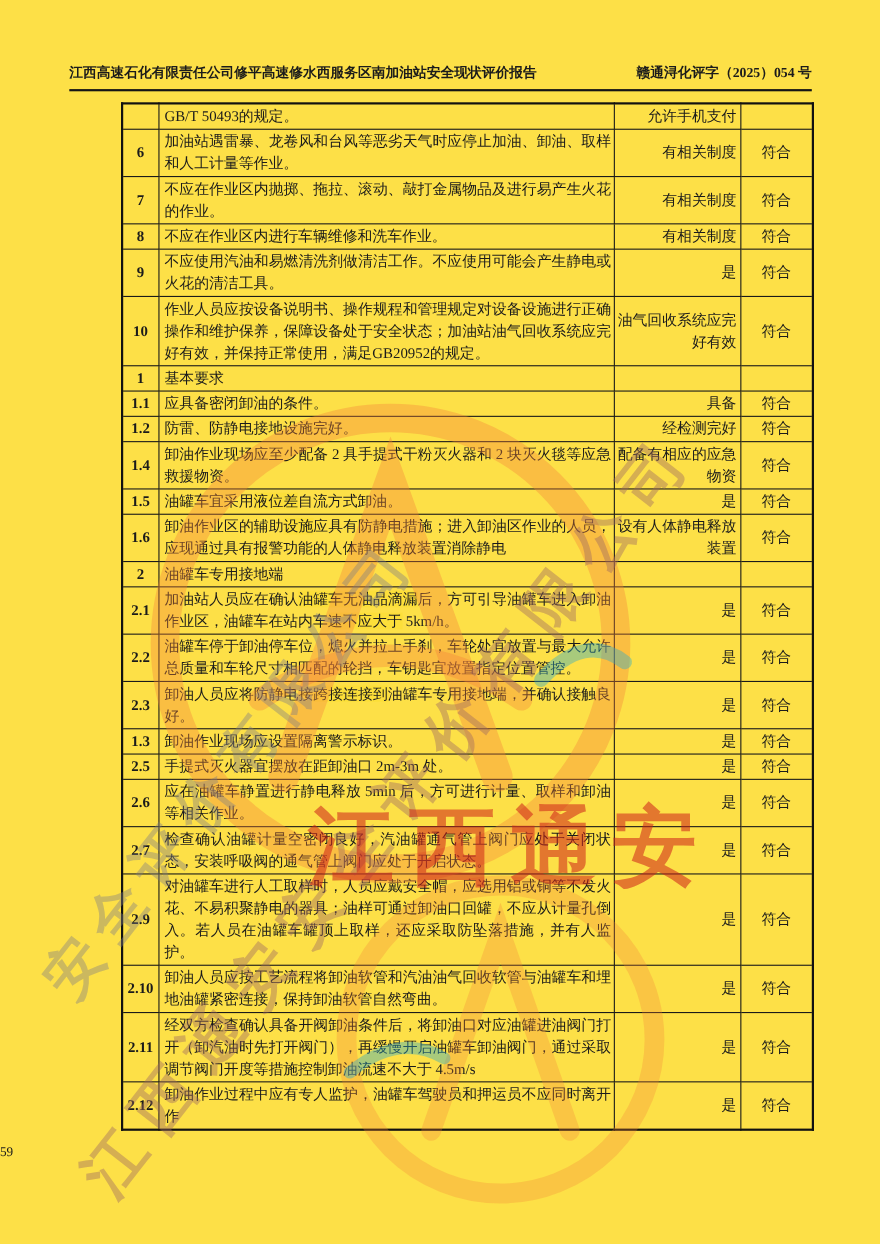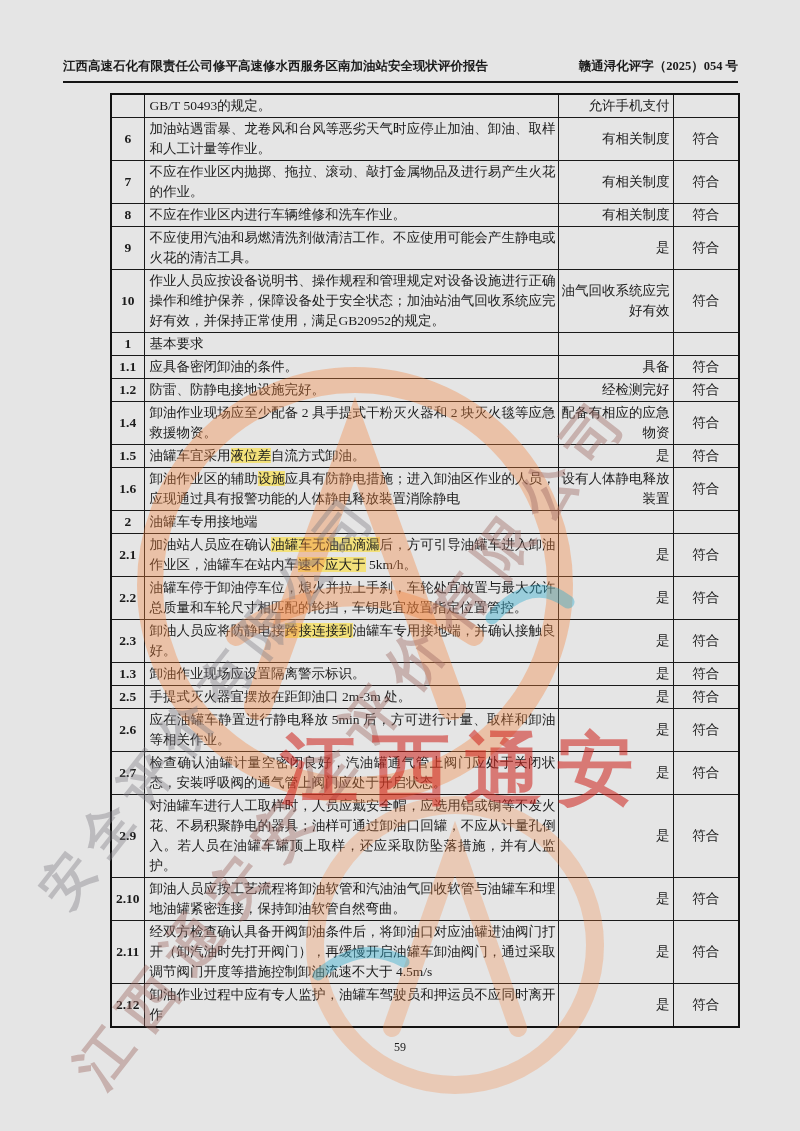--- a/index.html
+++ b/index.html
@@ -1,17 +1,17 @@
 <!DOCTYPE html>
 <html><head>
 <meta charset="utf-8">
 <style>
   html,body{margin:0;padding:0;}
   .page{
-    position:relative; width:800px; height:1131px; background:#e5e5e5;
+    position:relative; width:800px; height:1131px; background:#fde047;
     font-family:"Liberation Serif", serif; color:#1b1b1b; overflow:hidden;
   }
   
   .doc-header{
     position:absolute; top:58px; left:63px; width:675px;
     display:flex; justify-content:space-between; align-items:baseline;
     font-size:12.5px; font-weight:bold; white-space:nowrap;
   }
   .header-rule{
     position:absolute; top:81px; left:63px; width:675px; height:2px; background:#151515;
@@ -29,21 +29,21 @@
   }
   table.doc-table{ border:2.2px solid #111; }
   .num-cell{ text-align:center; font-weight:bold; }
   .content-cell{ text-align:justify; padding-left:5px !important; padding-right:2px !important; }
   .value-cell{ text-align:right; }
   .result-cell{ text-align:center; }
   .section-cell{ text-align:center; font-weight:bold; border-top-width:2.2px !important; border-bottom-width:2.2px !important; }
   .hl{ background:rgba(252,222,50,0.6); }
   
   .doc-footer{
-    position:absolute; top:1040px; left:0; width:800px; text-align:center;
+    position:absolute; top:1040px; left:0; width:800px; text-align:left;
     font-size:12px;
   }
   
   .wm-layer{ position:absolute; inset:0; pointer-events:none; }
   .wm-stamp-text{
     position:absolute; left:280px; top:718px;
     font-size:78px; font-weight:bold; letter-spacing:14px; white-space:nowrap;
     color:rgba(205,32,26,0.55);
   }
   .wm-diag{

